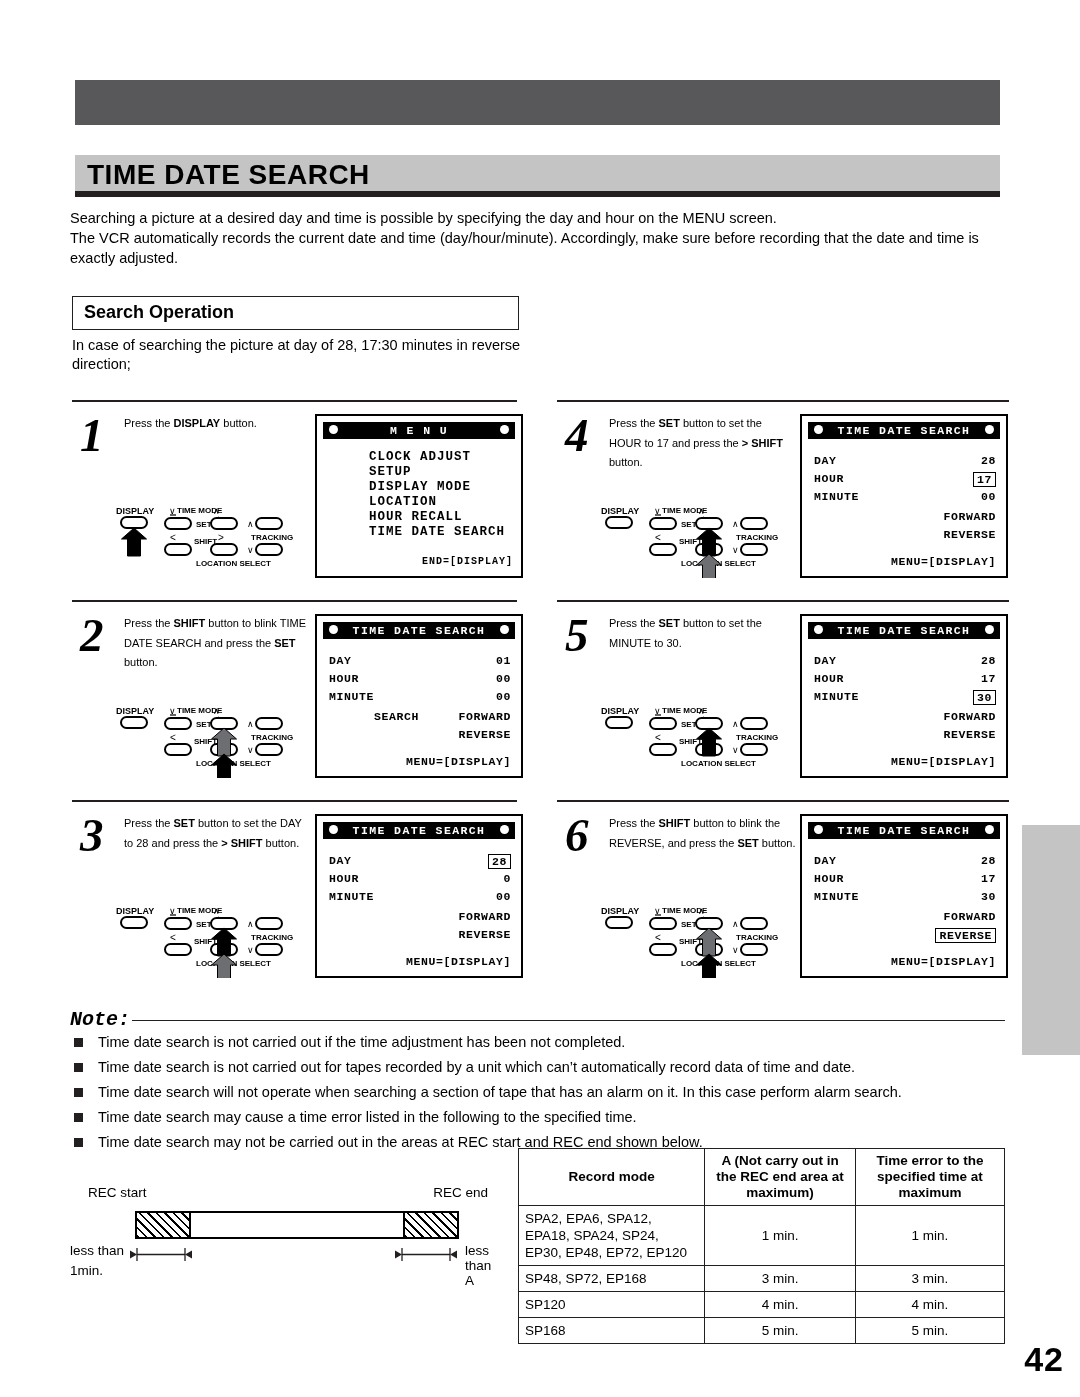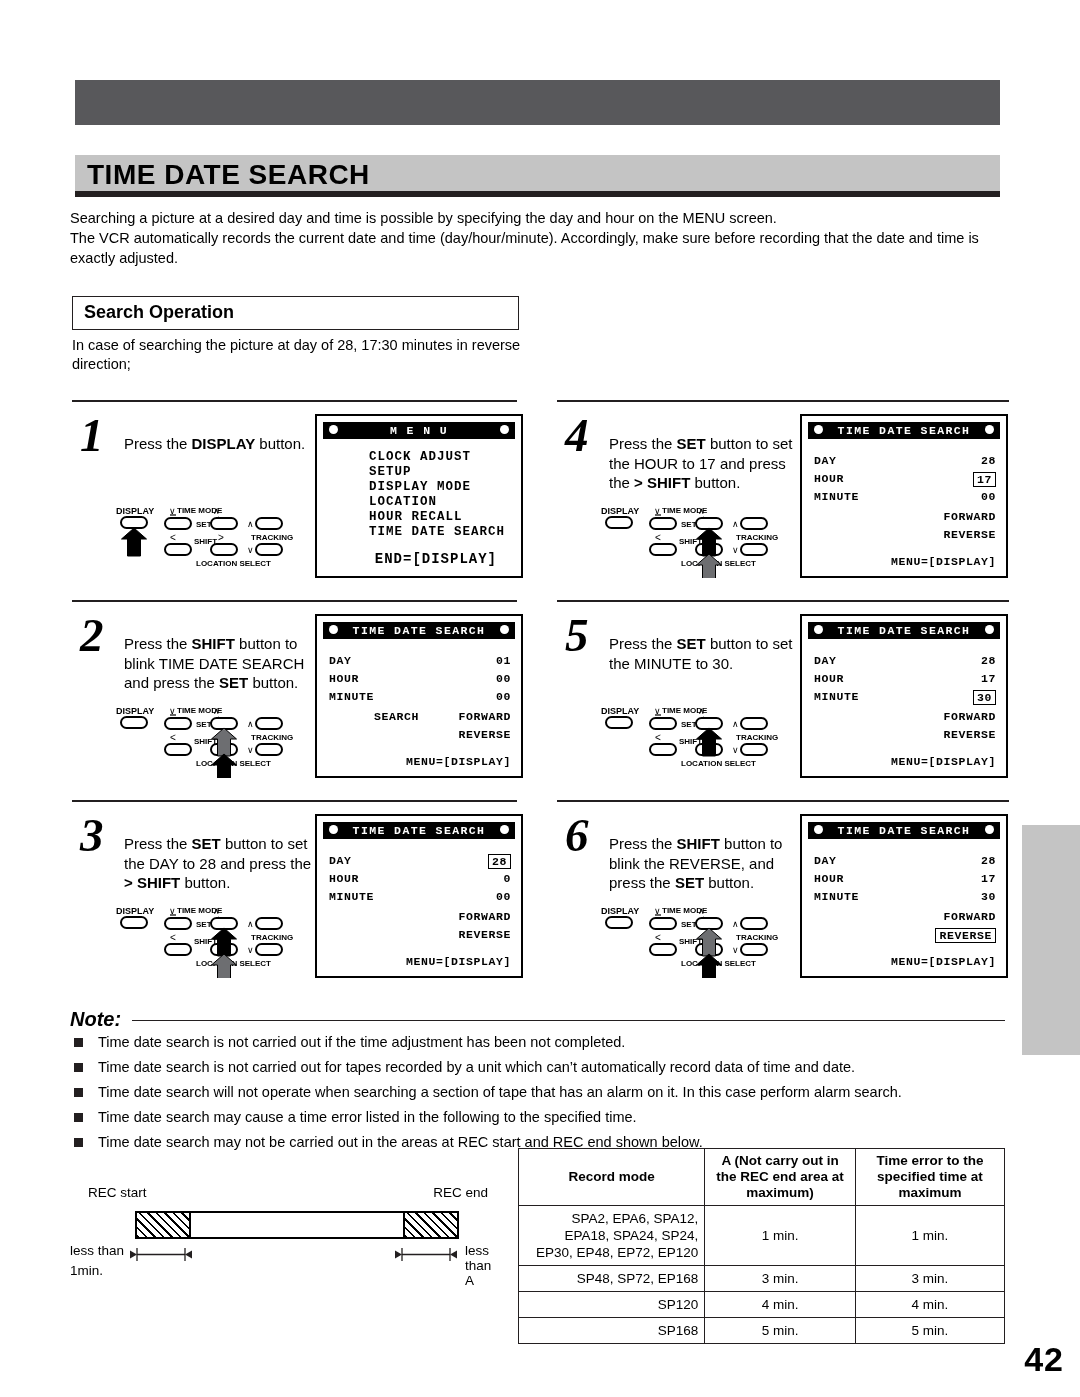--- a/index.html
+++ b/index.html
@@ -25,21 +25,21 @@
   .sectionbox span{position:absolute;left:11px;top:5px;font-size:18px;font-weight:bold;}
   .subintro{position:absolute;left:72px;top:336px;width:460px;font-size:14.5px;line-height:19px;}
 
   
   .steps{position:absolute;left:0;top:0;}
   .step{position:absolute;width:452px;height:200px;}
   .step .rule{position:absolute;left:0;top:0;width:452px;height:0;border-top:2.2px solid #231f20;}
   .step.left .rule{width:445px;}
   .num{position:absolute;left:8px;top:12px;font-size:47px;font-weight:bold;font-style:italic;
        font-family:"Liberation Serif", serif;line-height:1;}
-  .instr{position:absolute;left:52px;top:14px;width:188px;font-size:15px;line-height:19.5px;margin-top:20px;}
+  .instr{position:absolute;left:52px;top:14px;width:188px;font-size:11px;line-height:19.5px;}
   .instr b{font-weight:bold;}
 
   
   .remote{position:absolute;left:36px;top:104px;width:200px;height:72px;}
 
   
   .osd{position:absolute;width:204px;height:160px;border:2.5px solid #000;background:#fff;
        font-family:"Liberation Mono", monospace;}
   .osd .bar{position:absolute;left:6px;top:6px;right:6px;height:17px;background:#000;color:#fff;
        font-size:11.5px;font-weight:bold;letter-spacing:1.4px;text-align:center;line-height:17px;}
@@ -47,49 +47,49 @@
   .osd .dotL{left:12px;} .osd .dotR{right:12px;}
   .osd .row{position:absolute;left:12px;right:10px;font-size:11.5px;font-weight:bold;letter-spacing:.6px;}
   .osd .row .k{float:left;}
   .osd .row .v{float:right;}
   .osd .ctr{position:absolute;right:10px;font-size:11.5px;font-weight:bold;letter-spacing:.6px;text-align:right;}
   .osd .menuline{position:absolute;right:10px;bottom:8px;font-size:11.5px;font-weight:bold;letter-spacing:.6px;}
   .osd .box{border:1.6px solid #000;padding:0 3px;display:inline-block;line-height:13px;}
   .osd .ml{position:absolute;left:12px;font-size:11.5px;font-weight:bold;letter-spacing:.6px;margin-left:45px;}
   
   .osd .menuitem{position:absolute;left:52px;font-size:12.5px;font-weight:bold;letter-spacing:1px;}
-  .osd .endline{position:absolute;right:24px;bottom:9px;font-size:14px;font-weight:bold;letter-spacing:1px;}
+  .osd .endline{position:absolute;right:8px;bottom:9px;font-size:10px;font-weight:bold;letter-spacing:1px;}
 
   
   .sidetab{position:absolute;left:1022px;top:825px;width:58px;height:230px;background:#c4c4c4;}
   .sidetab span{position:absolute;left:-86px;top:100px;width:230px;text-align:center;
      transform:rotate(-90deg);font-size:16px;font-weight:bold;line-height:18px;letter-spacing:.3px;}
 
   
   .noteword{position:absolute;left:70px;top:1008px;font-size:20px;font-weight:bold;font-style:italic;
-     font-family:Liberation Sans, sans-serif;}
+     font-family:Liberation Mono, monospace;}
   .noterule{position:absolute;left:132px;top:1020px;width:873px;height:0;border-top:1.6px solid #231f20;}
   .notelist{position:absolute;left:70px;top:1030px;width:935px;}
   .noteitem{position:relative;padding-left:28px;font-size:14.5px;line-height:25px;}
   .noteitem .bul{position:absolute;left:4px;top:8px;width:9px;height:9px;background:#231f20;}
 
   
   .recdiag{position:absolute;left:70px;top:1185px;width:430px;height:105px;}
   .recdiag .lbl{position:absolute;font-size:13.5px;}
   .recbar{position:absolute;left:65px;top:26px;width:320px;height:24px;border:2px solid #000;background:#fff;}
   .hatch{position:absolute;top:0;height:24px;width:52px;
      background:repeating-linear-gradient(45deg,#000 0 1.6px,#fff 1.6px 6px);border-right:2px solid #000;}
   .hatch.r{right:0;border-right:none;border-left:2px solid #000;}
   .dimline{position:absolute;top:62px;height:12px;}
 
   
   .tbl{position:absolute;left:518px;top:1148px;width:487px;border-collapse:collapse;}
   .tbl td,.tbl th{border:1.5px solid #231f20;font-size:13.5px;padding:4px 6px;vertical-align:middle;}
   .tbl th{font-weight:bold;text-align:center;line-height:16px;font-size:13.5px;}
-  .tbl td.mode{text-align:right;line-height:17px;}
+  .tbl td.mode{text-align:left;line-height:17px;}
   .tbl td.val{text-align:center;}
 
   .pageno{position:absolute;right:16px;top:1340px;font-size:34px;font-weight:bold;letter-spacing:1px;}
 </style>
 </head>
 <body>
 
 <div class="page">
 
   <div class="topbar"></div>

